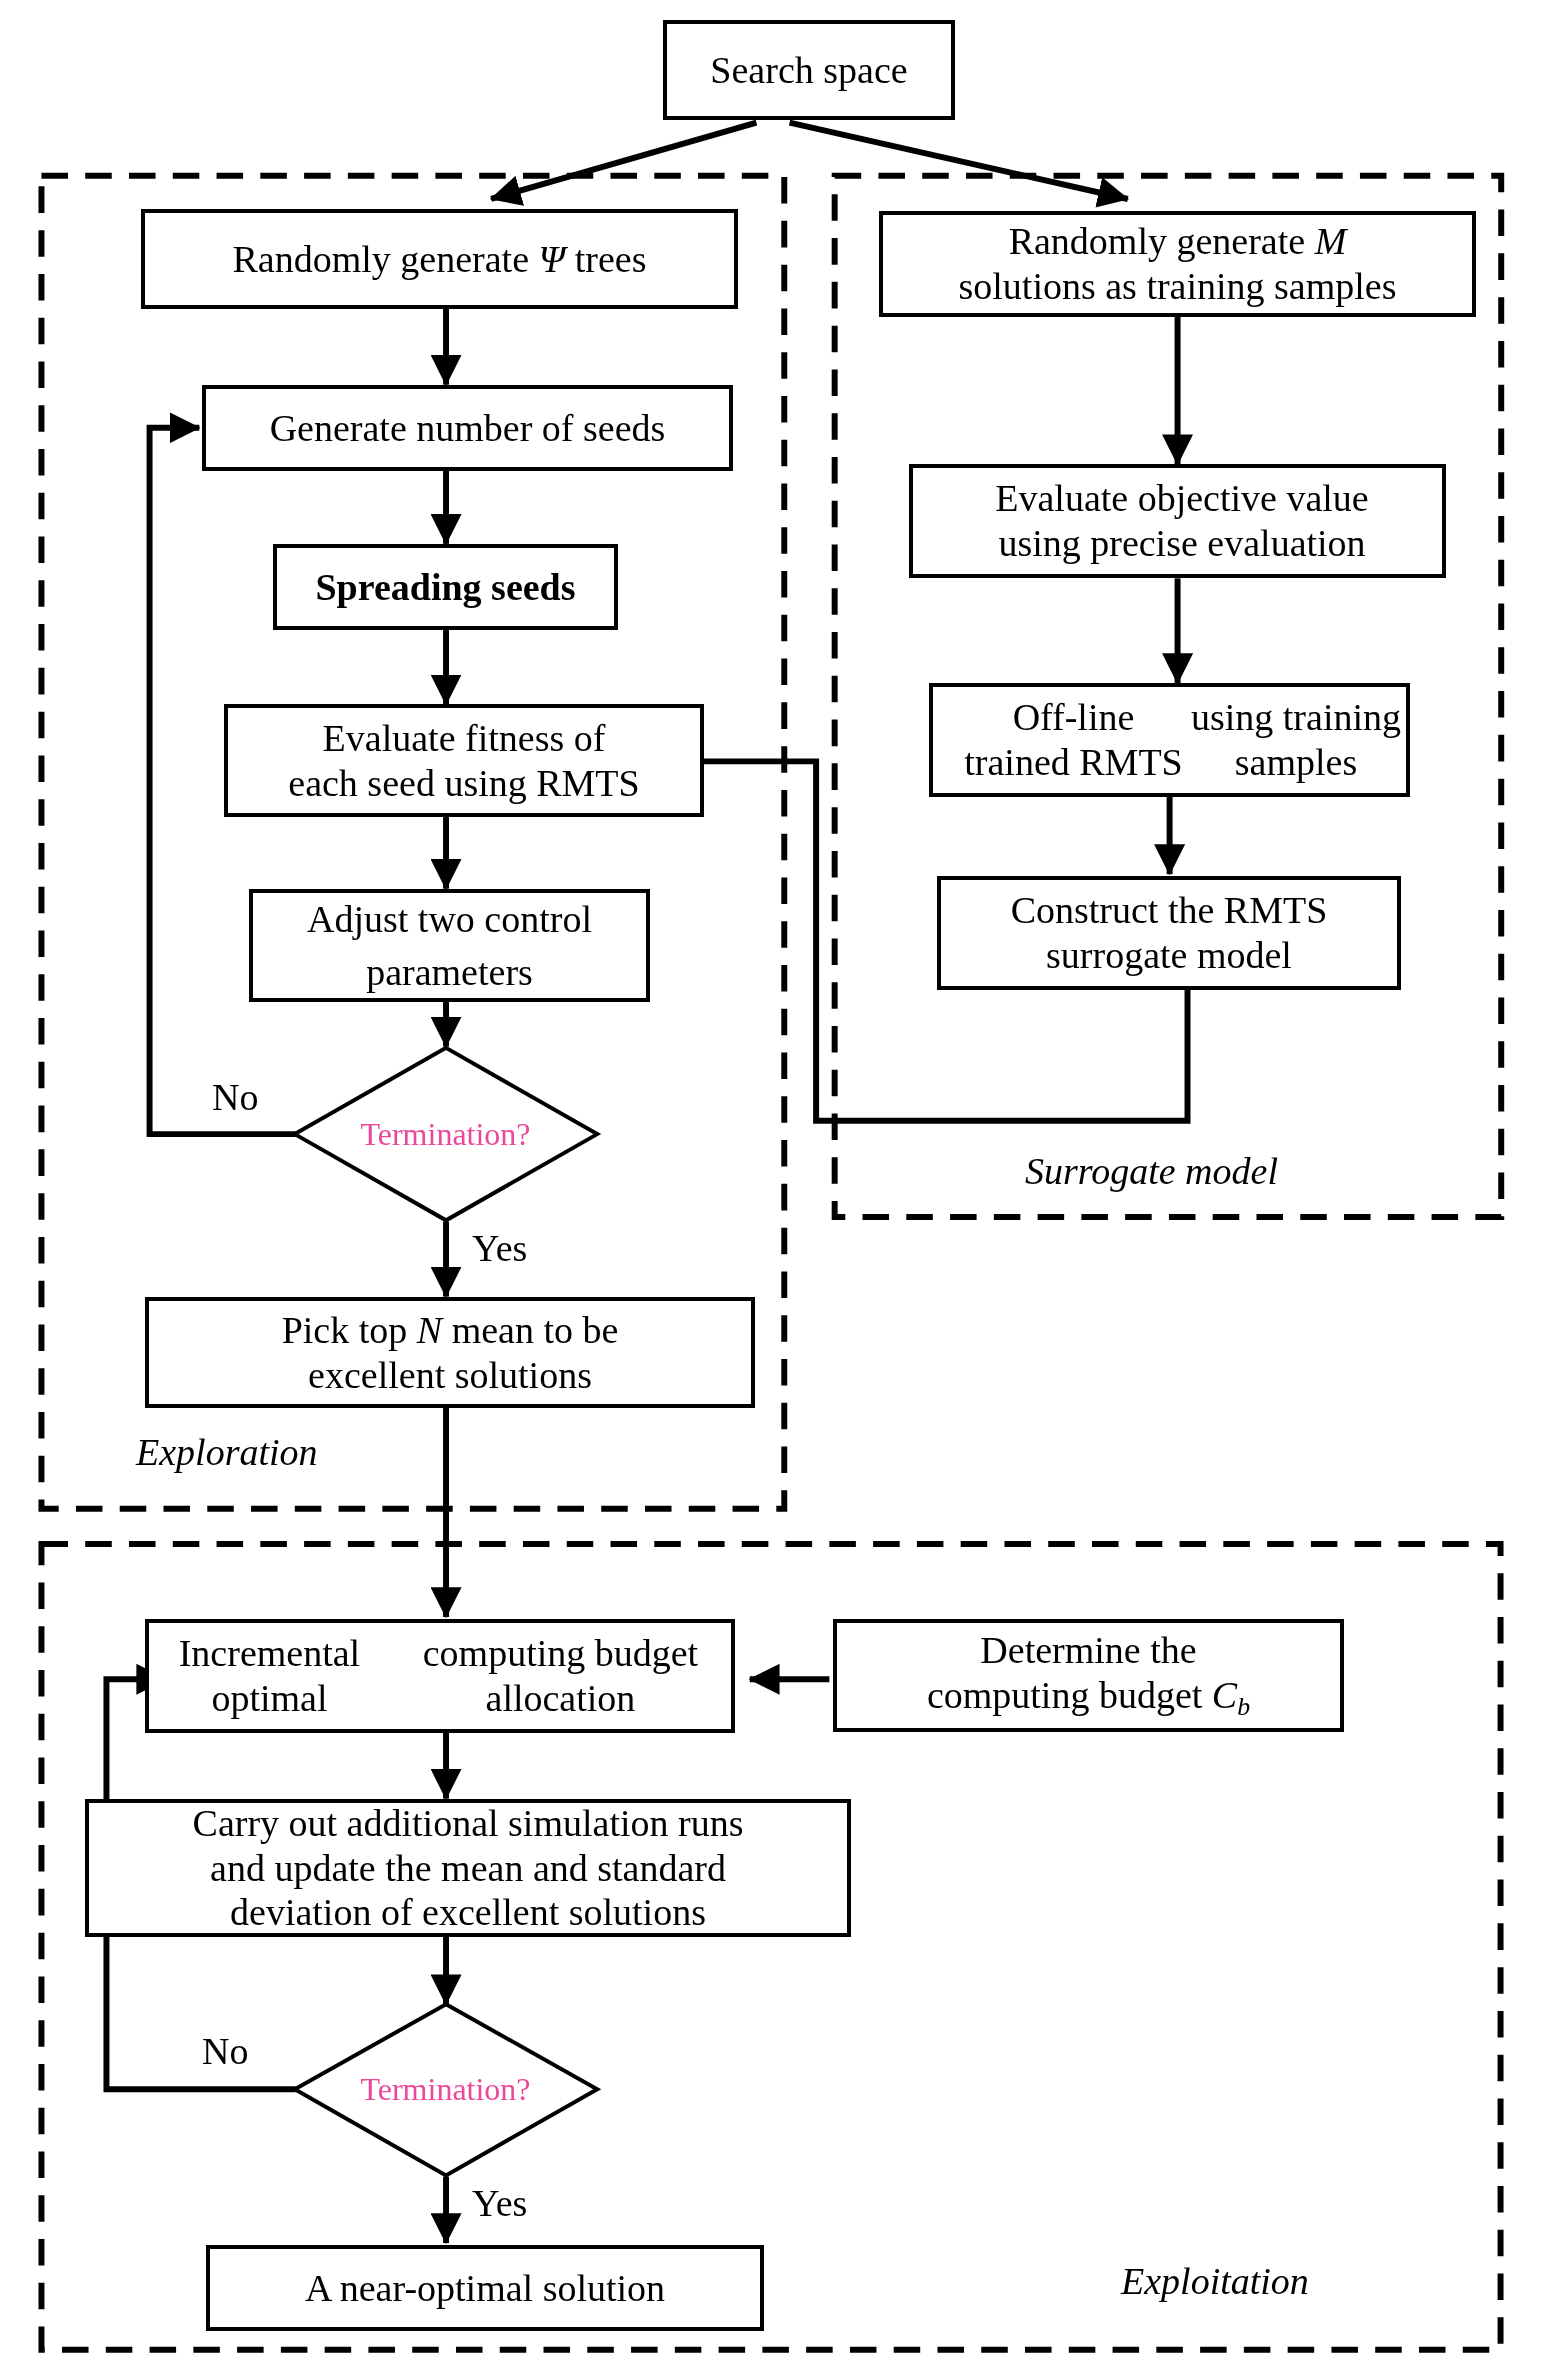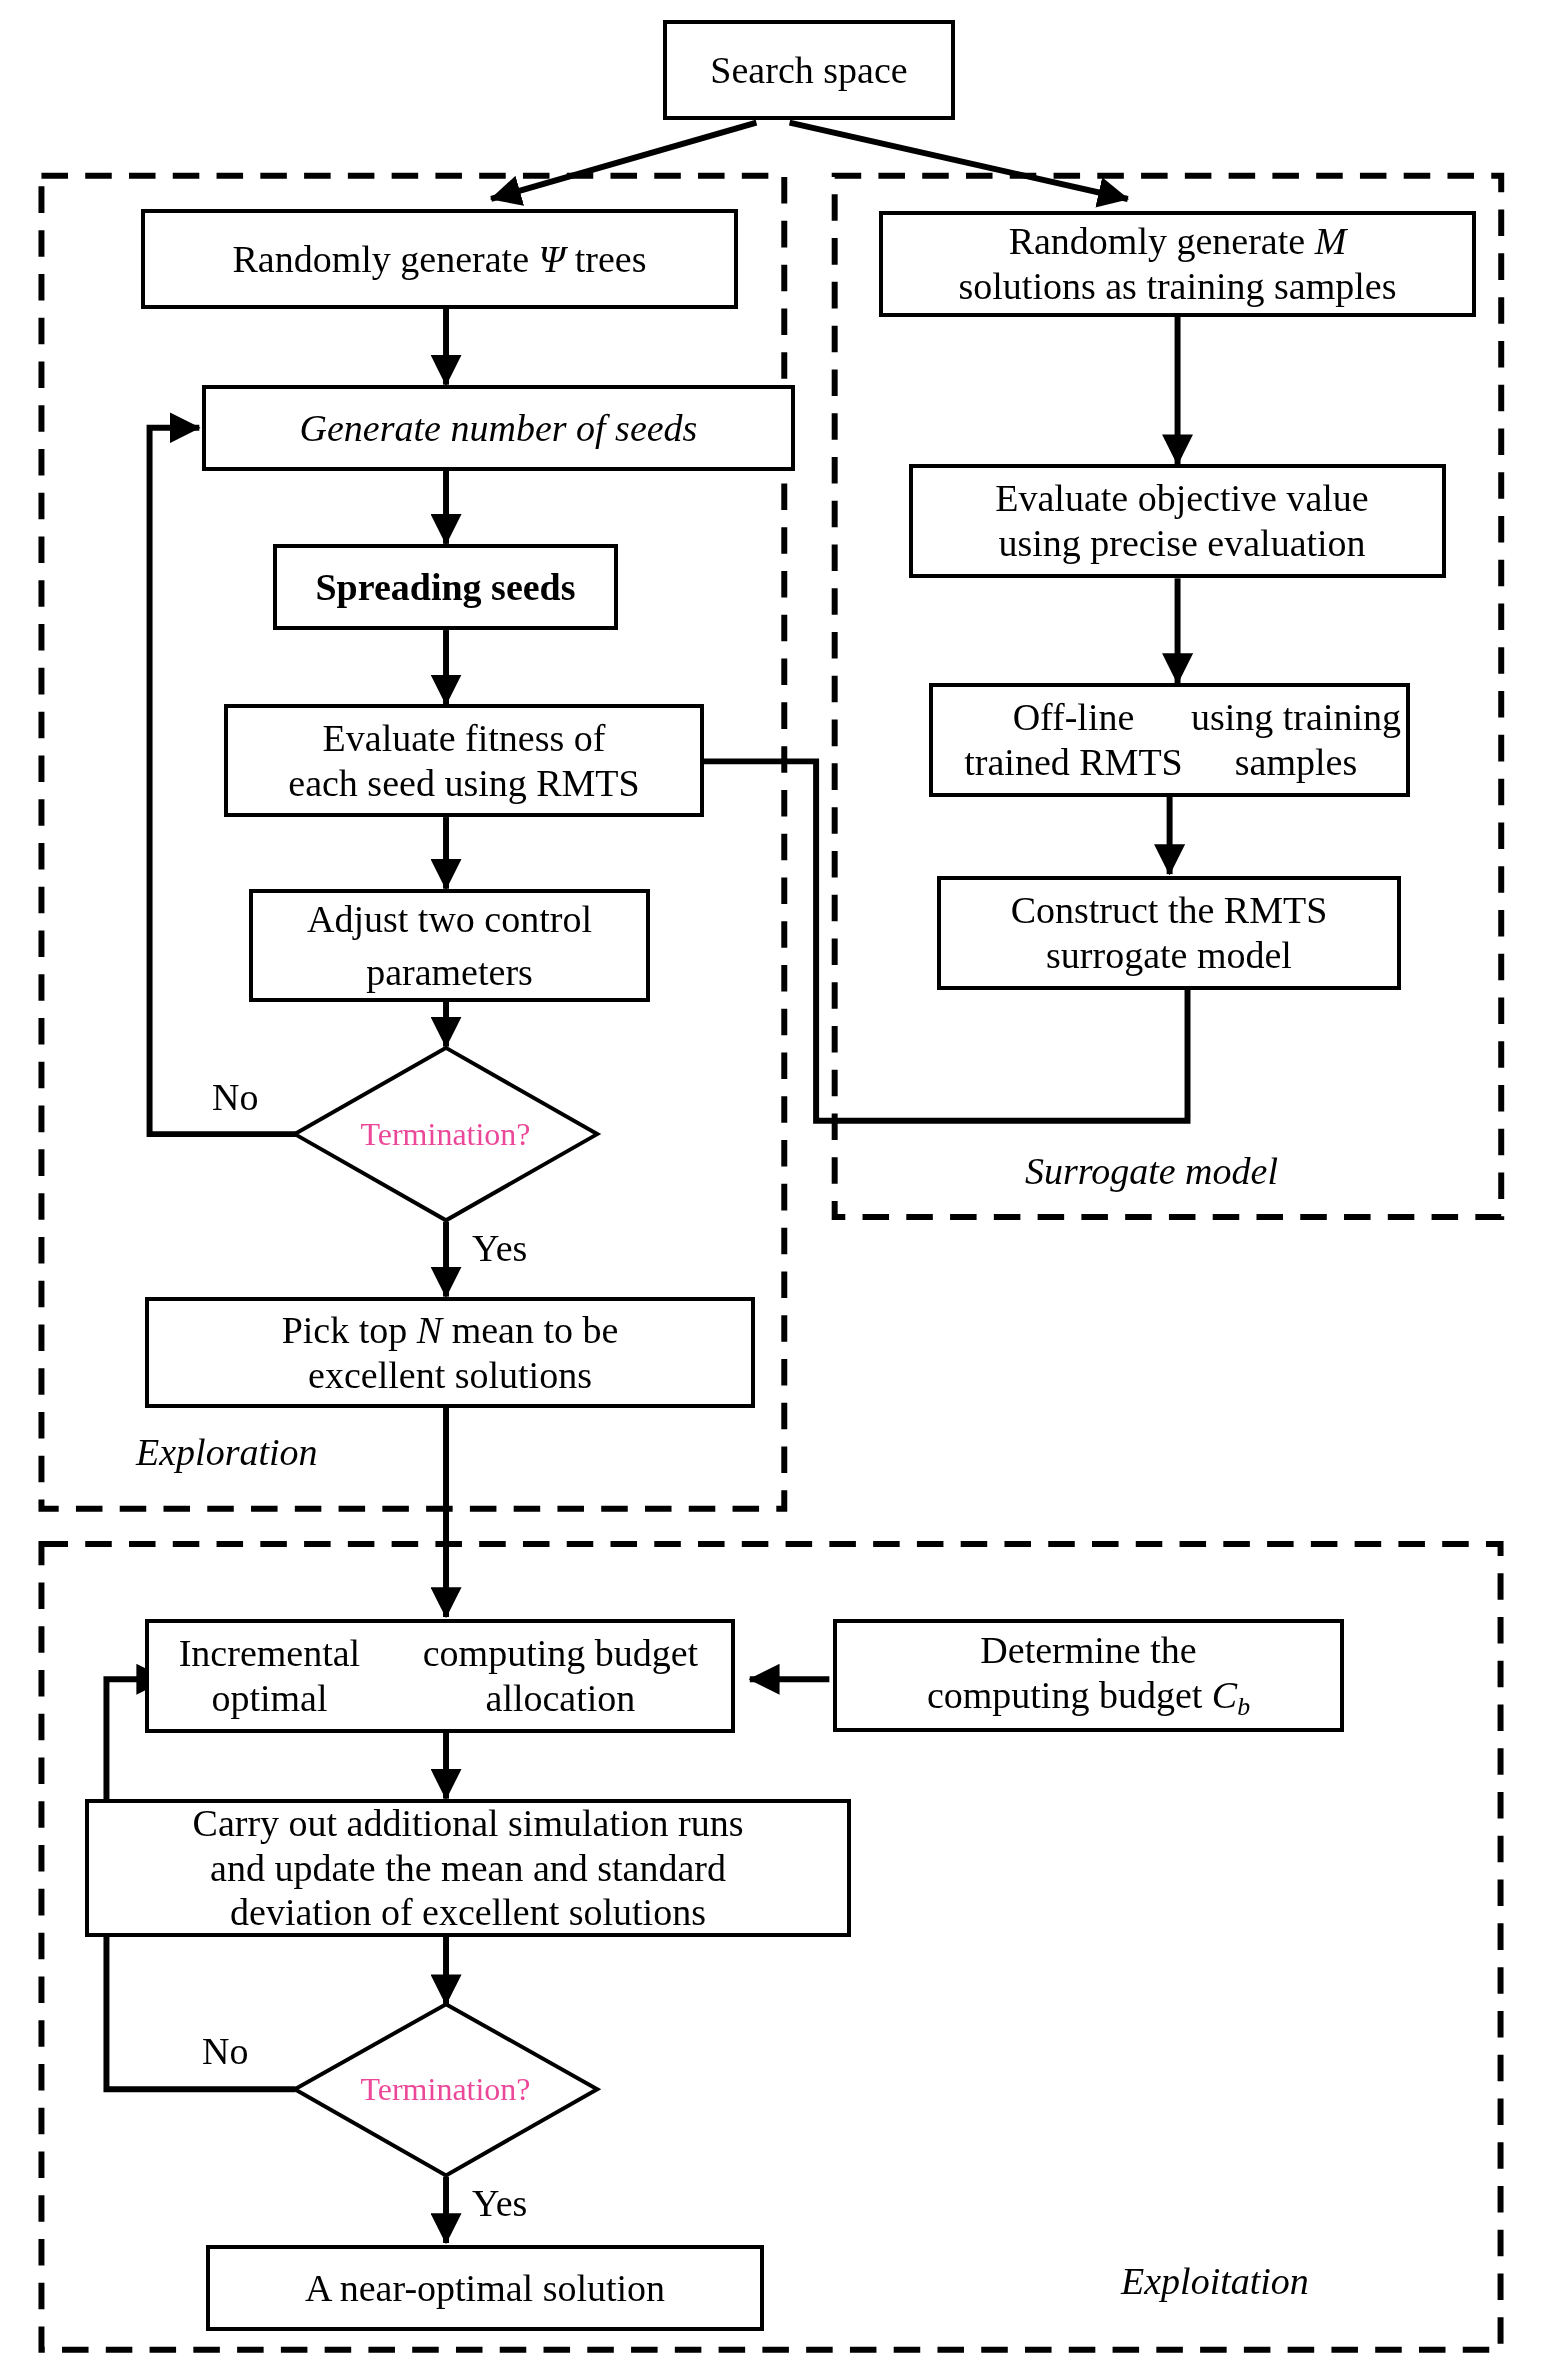--- a/index.html
+++ b/index.html
@@ -67,21 +67,21 @@
   <div class="node" style="left:663px;top:20px;width:292px;height:100px;">
     <span>Search space</span>
   </div>
 
   <div class="node" style="left:141px;top:209px;width:597px;height:100px;">
     <span>
       <span>Randomly generate  </span><span class="it">Ψ</span><span> trees</span>
     </span>
   </div>
 
-  <div class="node" style="left:202px;top:385px;width:593px;height:86px;font-style:italic;">
+  <div class="node" style="left:202px;top:385px;width:531px;height:86px;">
     <span>Generate number of seeds</span>
   </div>
 
   <div class="node" style="left:273px;top:544px;width:345px;height:86px;font-weight:bold;">
     <span>Spreading seeds</span>
   </div>
 
   <div class="node" style="left:224px;top:704px;width:480px;height:113px;flex-direction:column;">
     <span>Evaluate fitness of</span>
     <span>each seed using RMTS</span>

